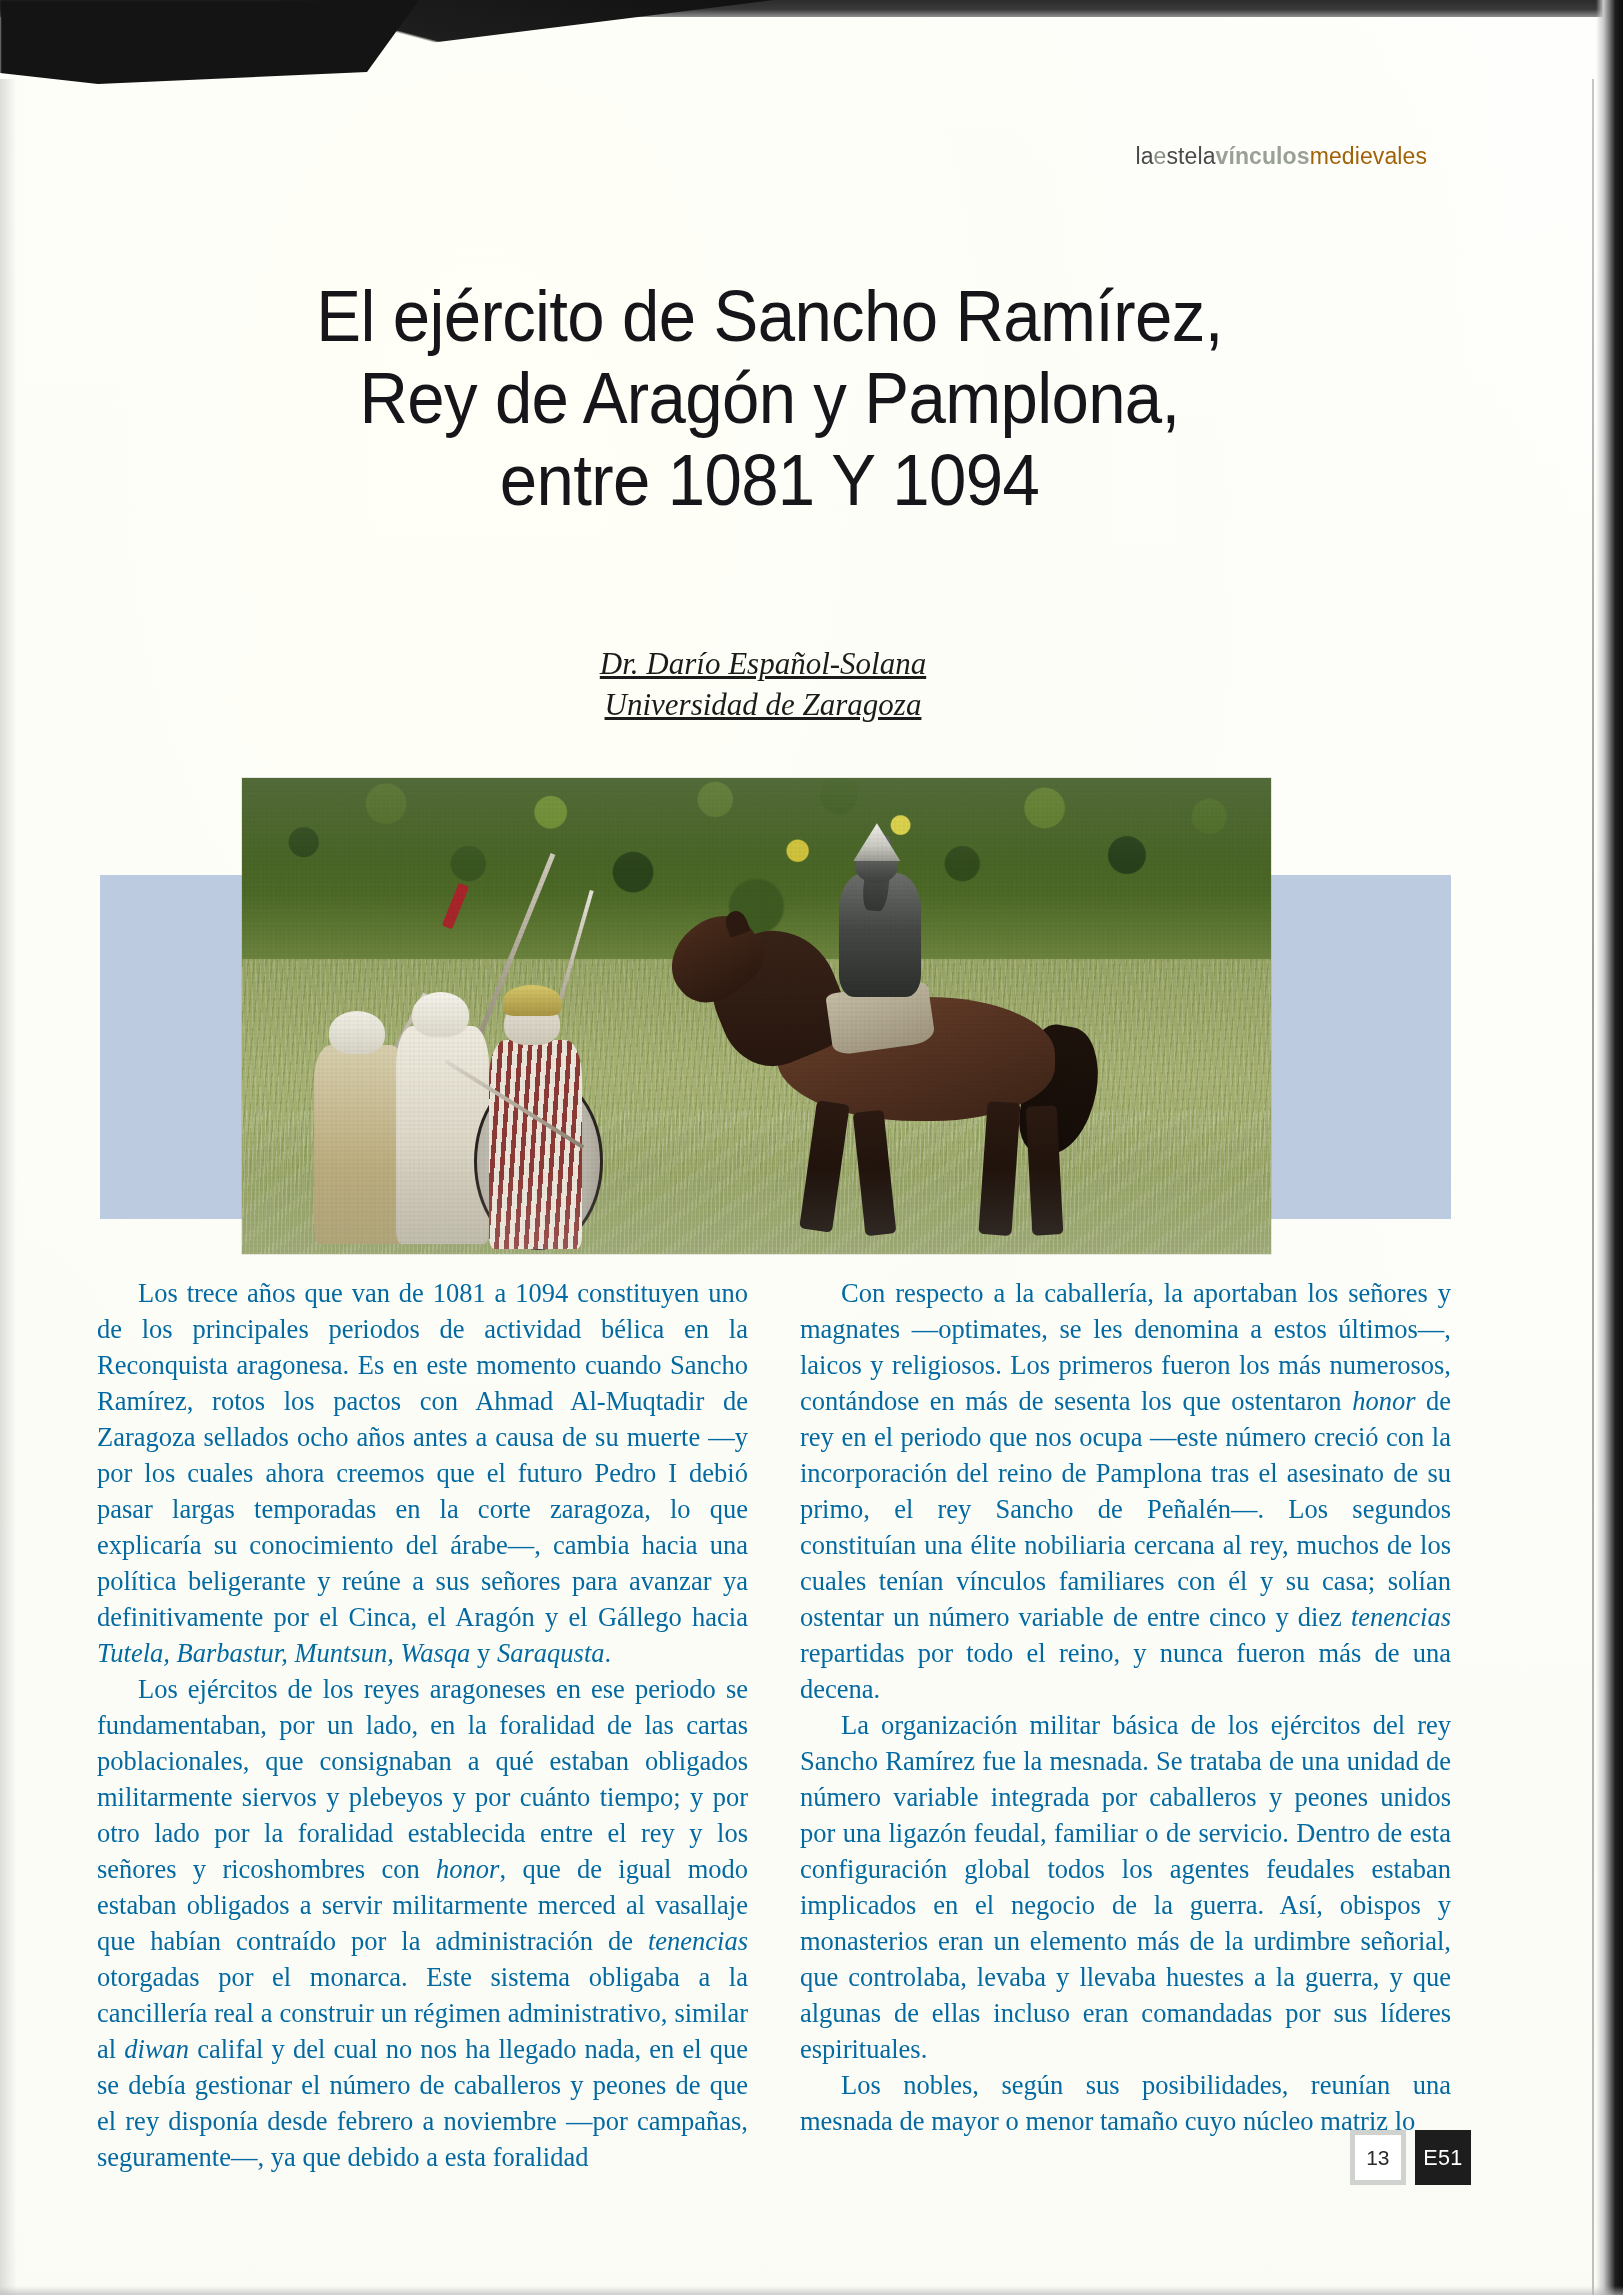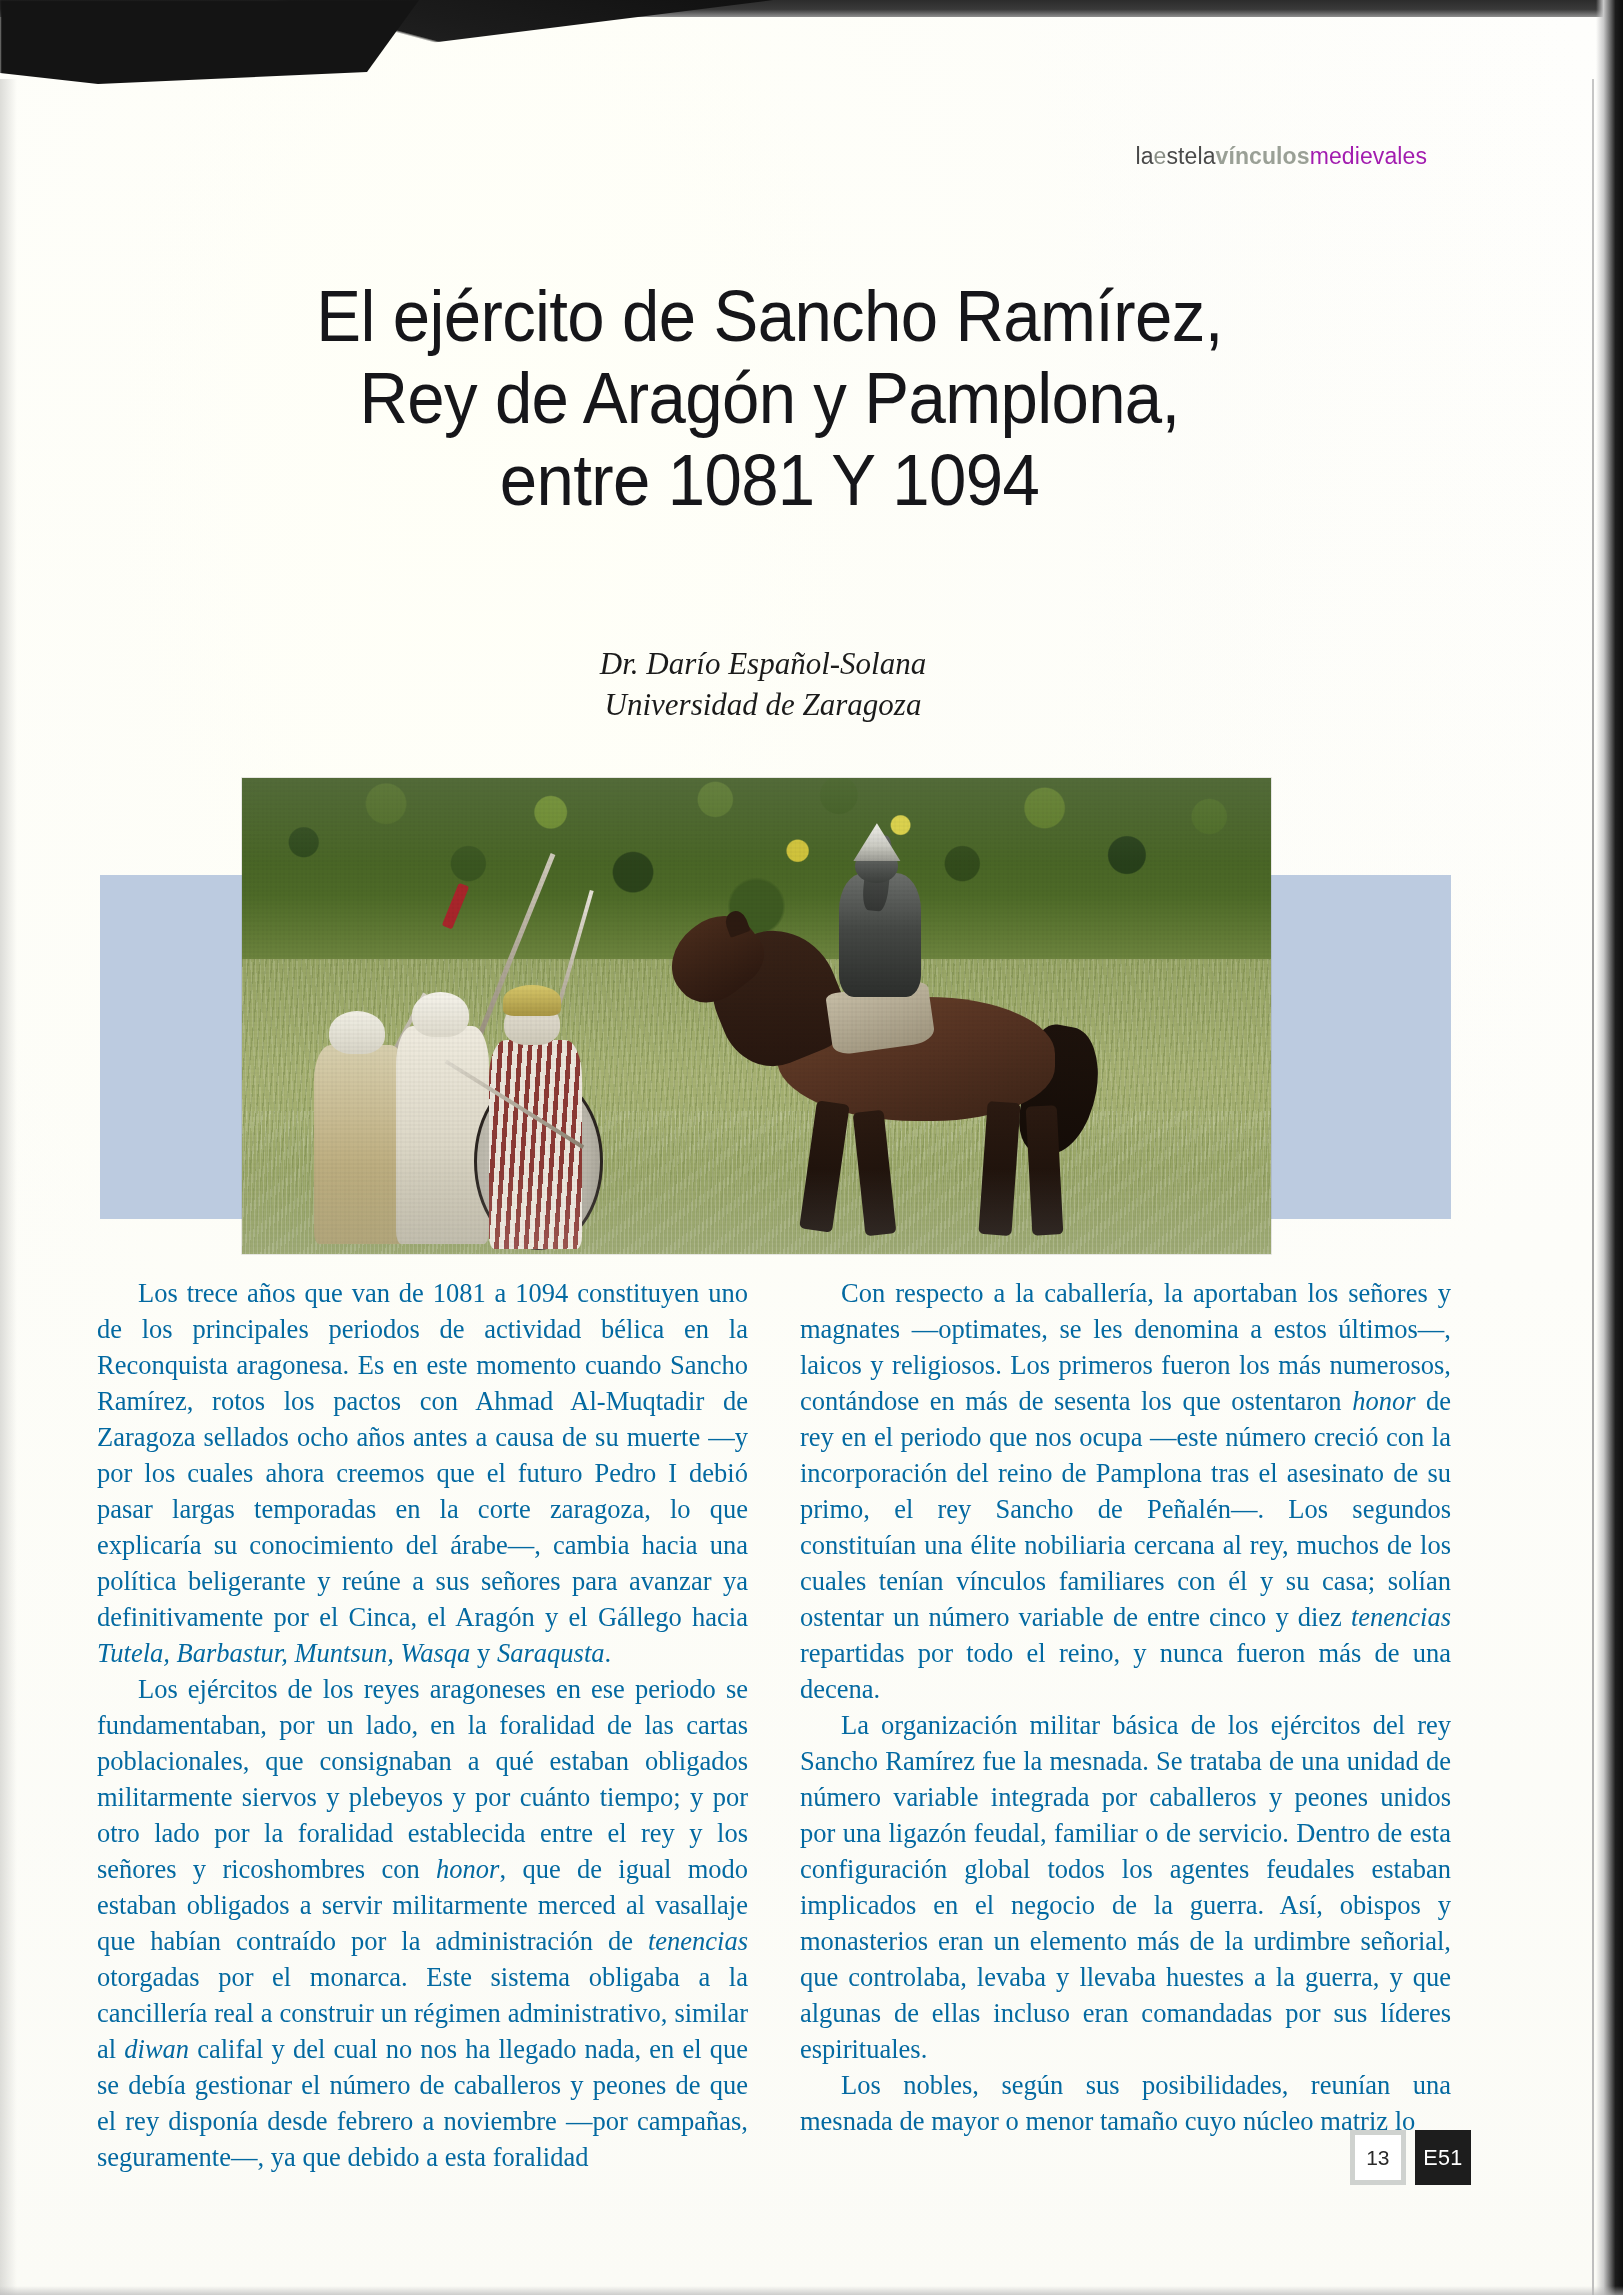--- a/index.html
+++ b/index.html
@@ -62,21 +62,21 @@
   
   .running-head{
     position:absolute; right:196px; top:143px;
     font-family:"Liberation Sans", sans-serif;
     font-size:23px; letter-spacing:0.1px; white-space:nowrap;
     color:#3b3b3b;
   }
   .rh-light{color:#4a4a4a;font-weight:400;}
   .rh-e{color:#8a8f86;font-weight:400;}
   .rh-bold{color:#9aa096;font-weight:700;letter-spacing:0.1px;}
-  .rh-tail{color:#a21caf;font-weight:400;}
+  .rh-tail{color:#a16207;font-weight:400;}
 
   
   .title-block{
     position:absolute; left:0; top:275px; width:1539px;
     text-align:center;
   }
   .title-line{
     font-family:"Liberation Sans", sans-serif;
     font-weight:300;
     font-size:73px;
@@ -90,20 +90,21 @@
   
   .byline{
     position:absolute; left:0; top:643px; width:1526px; text-align:center;
   }
   .byline div{
     font-family:"Liberation Serif", serif;
     font-style:italic;
     font-size:31px;
     line-height:41px;
     color:#1b1b1b;
+    text-decoration:underline;
   }
 
   
   .figure-wrap{position:absolute; left:0; top:0; width:1623px; height:2295px; pointer-events:none;}
   .blue-band{
     position:absolute; left:100px; top:875px; width:1351px; height:344px;
     background:#b8c8de;
     opacity:.95;
   }
   .photo{

